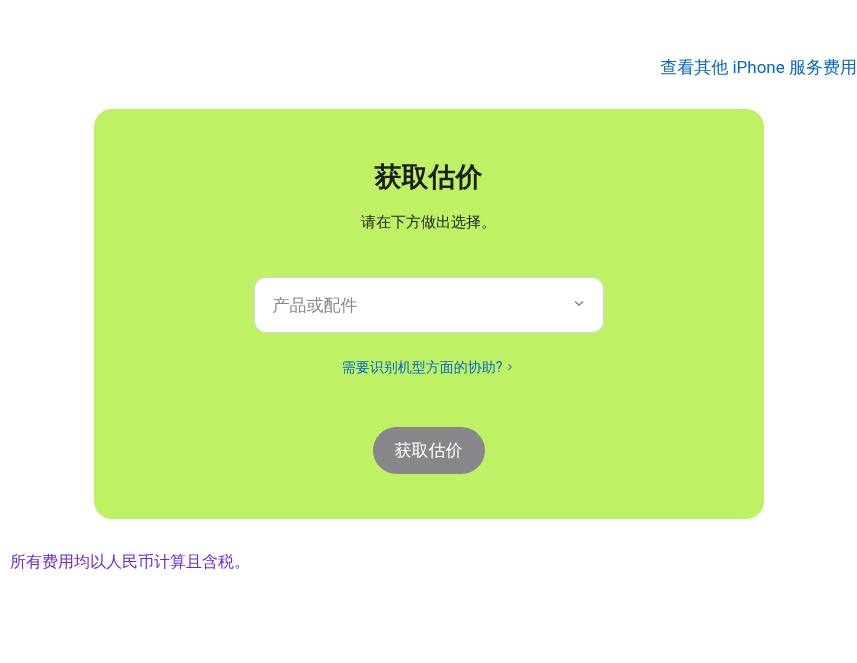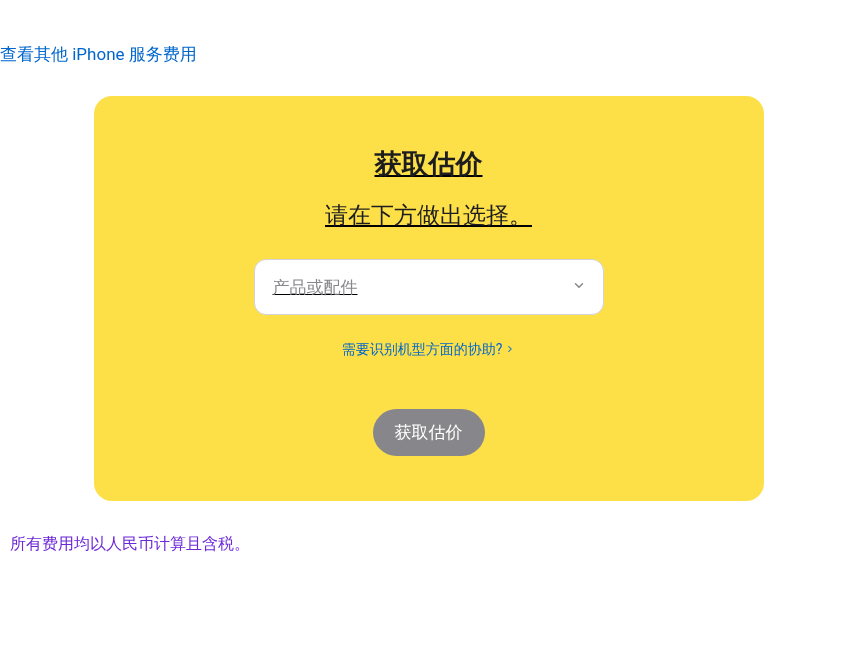--- a/index.html
+++ b/index.html
@@ -8,45 +8,44 @@
       box-sizing: border-box;
     }
     body {
       font-family: -apple-system, BlinkMacSystemFont, "Segoe UI", Roboto, Helvetica, Arial, sans-serif;
       background: #ffffff;
       width: 857px;
       height: 663px;
       overflow: hidden;
     }
     .top-link {
-      text-align: left;
-      padding: 43px 0 30px 0;
+      text-align: right;
+      padding: 56px 0 30px 0;
       color: #0066cc;
       font-size: 17px;
       cursor: pointer;
     }
     .card {
-      background: #fde047;
+      background: #bef264;
       border-radius: 18px;
       max-width: 670px;
       margin: 0 auto;
       padding: 50px 50px 45px 50px;
       text-align: center;
-      text-decoration: underline;
     }
     .card-title {
       font-size: 27px;
       font-weight: 600;
       color: #1d1d1f;
       margin-bottom: 18px;
     }
     .card-subtitle {
-      font-size: 23px;
+      font-size: 15px;
       color: #1d1d1f;
-      margin-bottom: 28px;
+      margin-bottom: 45px;
     }
     .select-wrapper {
       position: relative;
       max-width: 350px;
       margin: 0 auto 24px auto;
     }
     .select-control {
       width: 100%;
       height: 56px;
       background: #ffffff;

